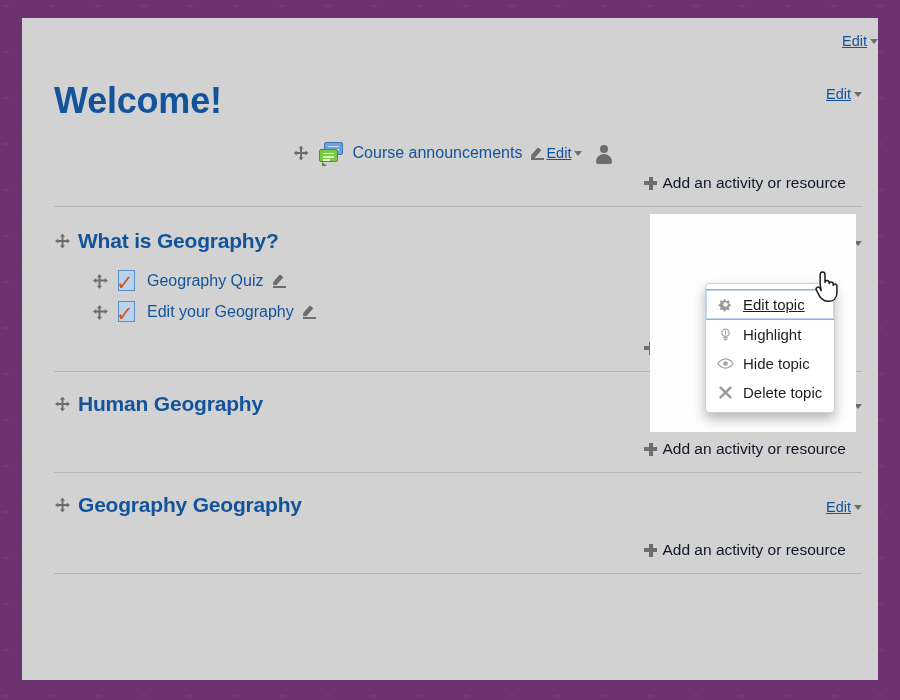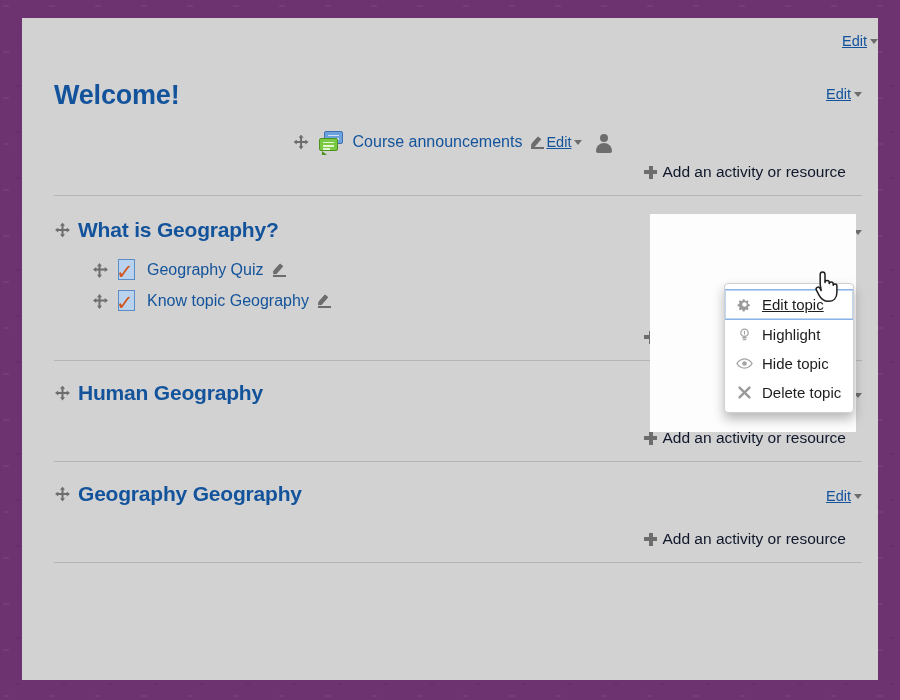--- a/index.html
+++ b/index.html
@@ -40,21 +40,21 @@
   }
 
   .sec-head {
     display: flex;
     align-items: flex-start;
     justify-content: space-between;
   }
 
   h2.welcome {
     color: #13539b;
-    font-size: 27px;
+    font-size: 36px;
     font-weight: bold;
     margin: 0;
     letter-spacing: -0.2px;
   }
   h3.sec-title {
     color: #13539b;
     font-size: 21px;
     font-weight: bold;
     margin: 0;
     display: flex;
@@ -274,21 +274,21 @@
   }
   #overlay-edit-link {
     position: absolute;
     right: 22px; top: 33px;
     z-index: 32;
   }
 
   
   #edit-dropdown {
     position: absolute;
-    left: 724px; top: 283px;
+    left: 705px; top: 283px;
     width: 130px;
     background: #ffffff;
     border: 1px solid #d0d0d0;
     border-radius: 4px;
     box-shadow: 0 6px 12px rgba(0,0,0,0.28);
     padding: 5px 0;
     z-index: 40;
   }
   .menu-item {
     display: flex;
@@ -399,21 +399,21 @@
           </span>
           <span class="act-name">Geography Quiz</span>
           <span class="pencil"></span>
         </div>
         <div class="activity">
           <span class="move-icon sm"></span>
           <span class="quiz-icon">
             <span class="page"></span>
               <span class="tick">✓</span>
           </span>
-          <span class="act-name">Know topic Geography</span>
+          <span class="act-name">Edit your Geography</span>
           <span class="pencil"></span>
         </div>
       </div>
 
       <div class="add-row" style="padding-top:12px;">
         <span class="add-link">
           <span class="plus"></span>
           <span>Add an activity or resource</span>
         </span>
       </div>

